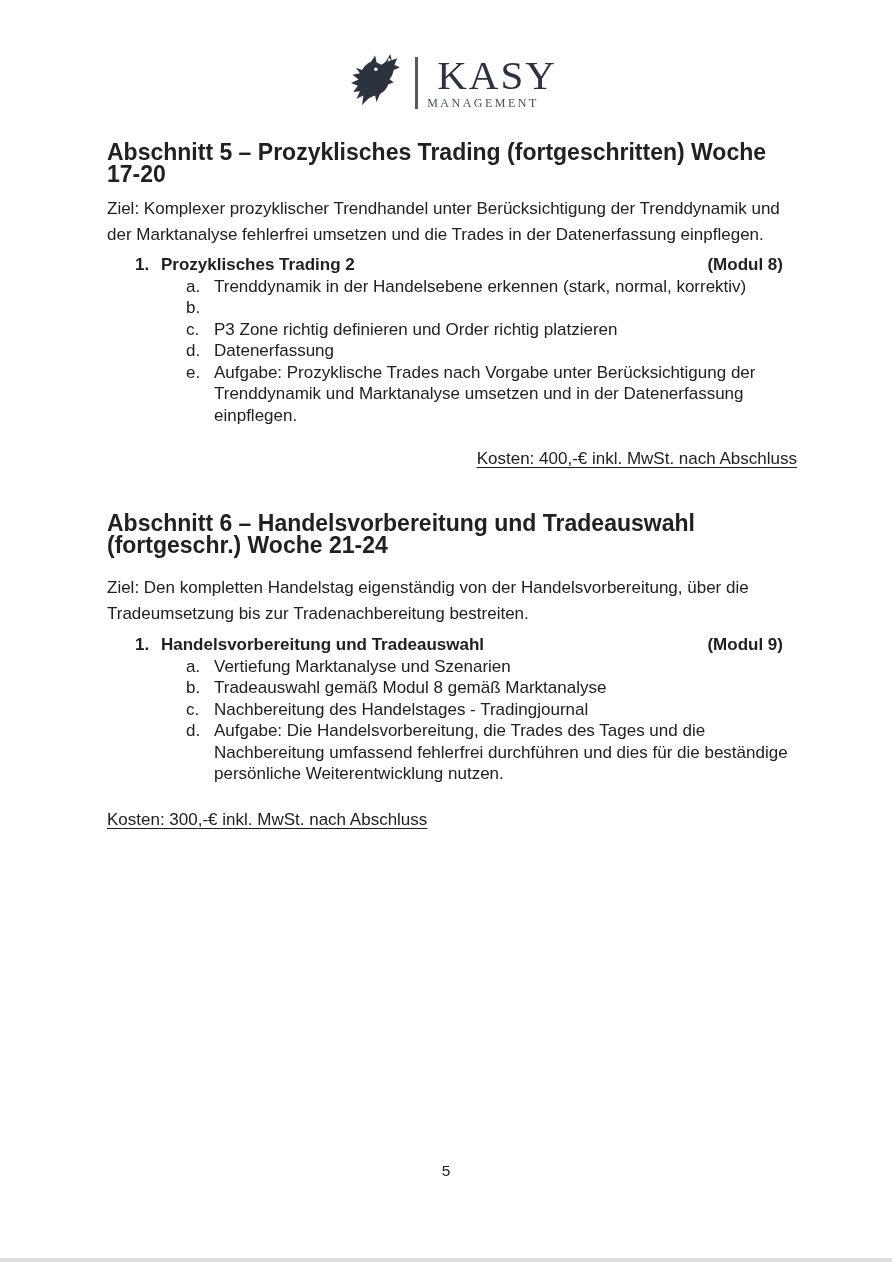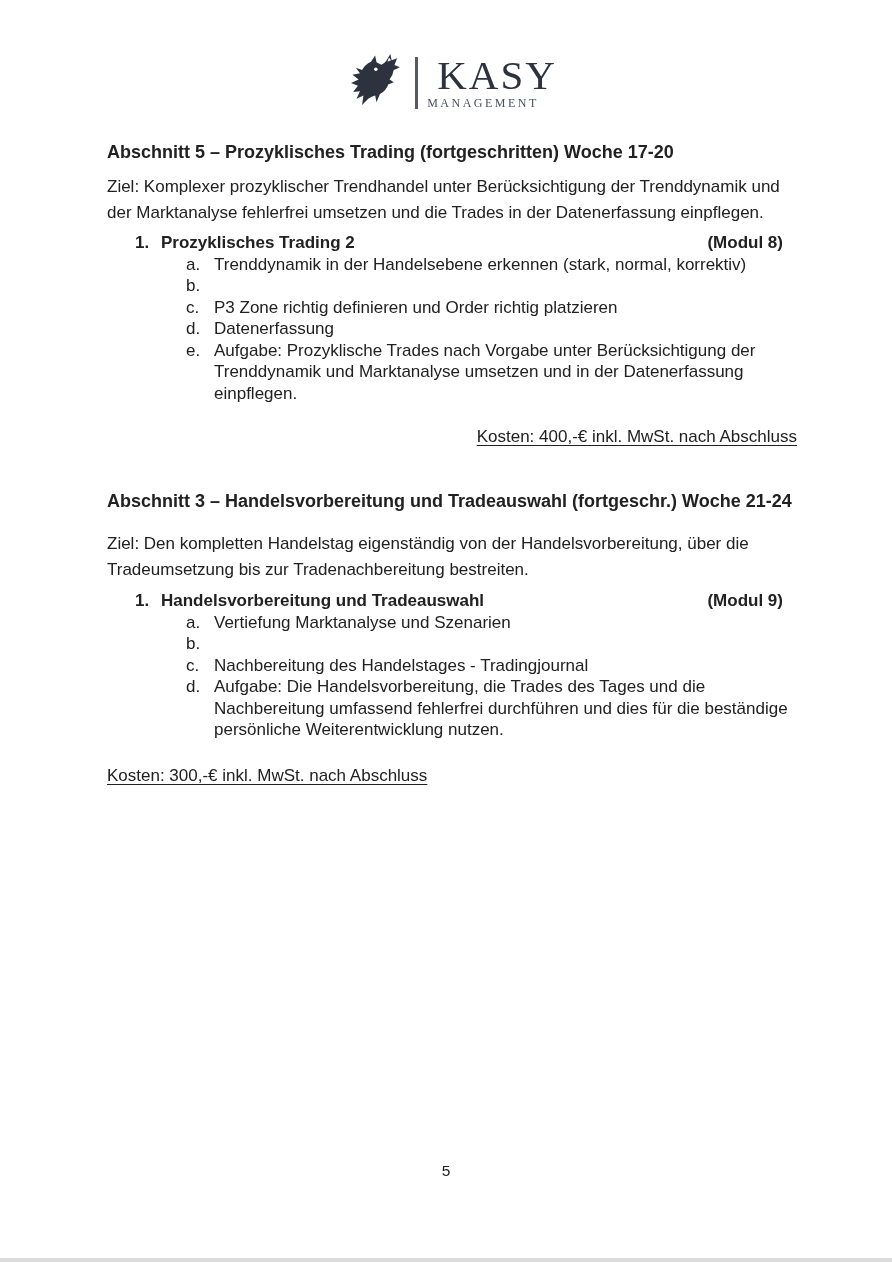--- a/index.html
+++ b/index.html
@@ -52,21 +52,21 @@
   }
 
   
   .content {
     position: absolute;
     top: 141px;
     left: 107px;
     width: 690px;
   }
   .section-heading {
-    font-size: 18px;
+    font-size: 23px;
     font-weight: bold;
     line-height: 22px;
   }
   .goal {
     margin-top: 11px;
     font-size: 17px;
     line-height: 25.5px;
   }
   .module-row {
     margin-top: 7px;
@@ -181,35 +181,36 @@
         <span class="sub-text">Datenerfassung</span>
       </div>
       <div class="sub-item">
         <span class="sub-letter">e.</span>
         <span class="sub-text">Aufgabe: Prozyklische Trades nach Vorgabe unter Berücksichtigung der Trenddynamik und Marktanalyse umsetzen und in der Datenerfassung einpflegen.</span>
       </div>
     </div>
 
     <div class="cost-line cost-1">Kosten: 400,-€ inkl. MwSt. nach Abschluss</div>
 
-    <div class="section-heading heading-2">Abschnitt 3 – Handelsvorbereitung und Tradeauswahl (fortgeschr.) Woche 21-24</div>
+    <div class="section-heading heading-2">Abschnitt 6 – Handelsvorbereitung und Tradeauswahl (fortgeschr.) Woche 21-24</div>
     <p class="goal goal-2">Ziel: Den kompletten Handelstag eigenständig von der Handelsvorbereitung, über die Tradeumsetzung bis zur Tradenachbereitung bestreiten.</p>
 
     <div class="module-row module-row-2">
       <span class="module-number">1.</span>
       <span class="module-title">Handelsvorbereitung und Tradeauswahl</span>
       <span class="module-tag">(Modul 9)</span>
     </div>
     <div class="sub-list">
       <div class="sub-item">
         <span class="sub-letter">a.</span>
         <span class="sub-text">Vertiefung Marktanalyse und Szenarien</span>
       </div>
       <div class="sub-item">
         <span class="sub-letter">b.</span>
+        <span class="sub-text">Tradeauswahl gemäß Modul 8 gemäß Marktanalyse</span>
       </div>
       <div class="sub-item">
         <span class="sub-letter">c.</span>
         <span class="sub-text">Nachbereitung des Handelstages - Tradingjournal</span>
       </div>
       <div class="sub-item">
         <span class="sub-letter">d.</span>
         <span class="sub-text">Aufgabe: Die Handelsvorbereitung, die Trades des Tages und die Nachbereitung umfassend fehlerfrei durchführen und dies für die beständige persönliche Weiterentwicklung nutzen.</span>
       </div>
     </div>

